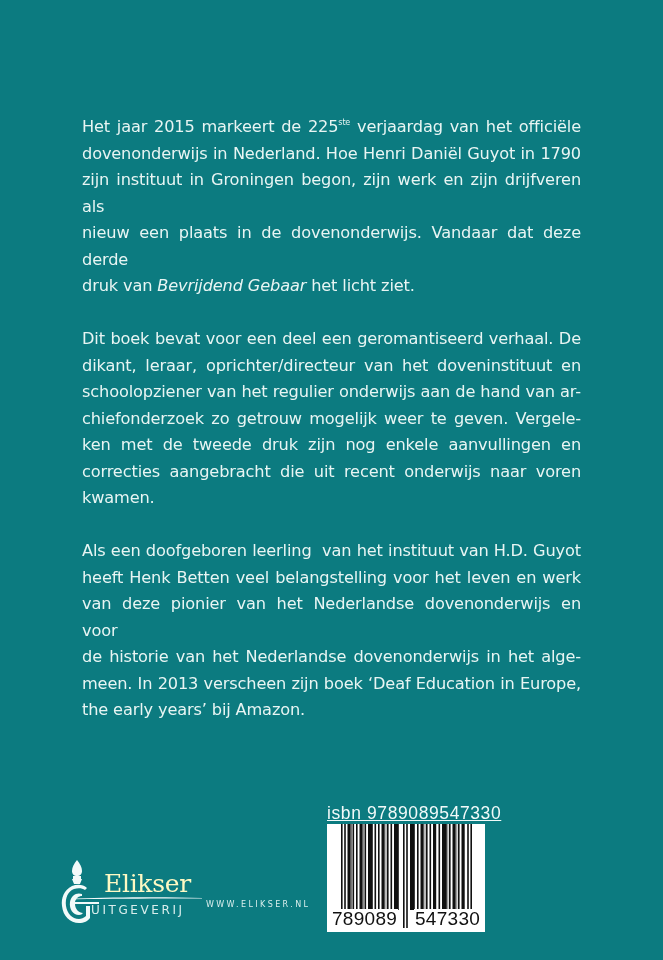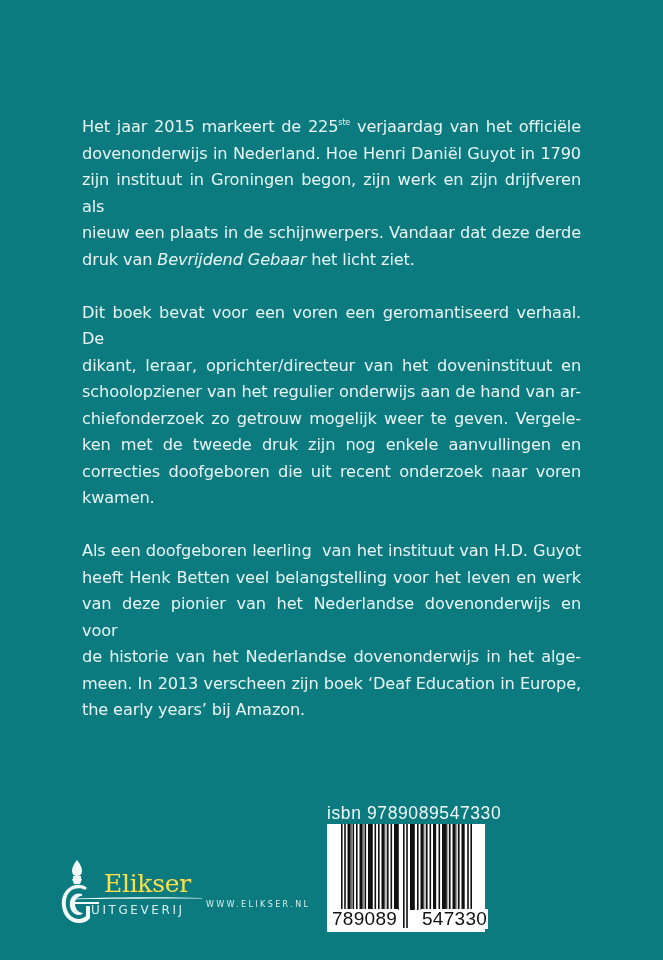--- a/index.html
+++ b/index.html
@@ -63,20 +63,21 @@
     
     .isbn-label {
       position: absolute;
       left: 327px;
       top: 803px;
       font-family: "Liberation Sans", sans-serif;
       font-size: 17.5px;
       letter-spacing: 0.6px;
       color: #F2FAF9;
       white-space: nowrap;
+      text-decoration: underline;
     }
     .barcode-box {
       position: absolute;
       left: 327px;
       top: 824px;
       width: 158px;
       height: 108px;
       background: #FFFFFF;
     }
     .bars {
@@ -111,21 +112,21 @@
     .barcode-digits .d-left {
       position: absolute;
       left: 2px;
       top: 0;
       background: #fff;
       letter-spacing: 0.3px;
       padding: 0 1px;
     }
     .barcode-digits .d-right {
       position: absolute;
-      left: 92px;
+      left: 85px;
       top: 0;
       background: #fff;
       letter-spacing: 0.3px;
       padding: 0 1px;
     }
 
     
     .logo {
       position: absolute;
       left: 40px;
@@ -140,21 +141,21 @@
       width: 44px;
       height: 72px;
     }
     .logo-name {
       position: absolute;
       left: 64px;
       top: 12px;
       font-family: "DejaVu Serif", serif;
       font-size: 25px;
       line-height: 28px;
-      color: #fde047;
+      color: #fef9c3;
       letter-spacing: -0.3px;
     }
     .logo-swoosh {
       position: absolute;
       left: 36px;
       top: 38px;
       width: 126px;
       height: 4px;
     }
     .logo-sub {
@@ -182,31 +183,31 @@
 <body>
 
 <div class="cover">
 
   <div class="blurb">
 
     <p class="para">
       <span class="line"><span>Het jaar 2015 markeert de 225</span><sup>ste</sup><span> verjaardag van het officiële</span></span>
       <span class="line">dovenonderwijs in Nederland. Hoe Henri Daniël Guyot in 1790</span>
       <span class="line">zijn instituut in Groningen begon, zijn werk en zijn drijfveren als</span>
-      <span class="line">nieuw een plaats in de schijnwerpers. Vandaar dat deze derde</span>
+      <span class="line">nieuw een plaats in de dovenonderwijs. Vandaar dat deze derde</span>
       <span class="line last"><span>druk van </span><em>Bevrijdend Gebaar</em><span> het licht ziet.</span></span>
     </p>
 
     <p class="para">
-      <span class="line">Dit boek bevat voor een voren een geromantiseerd verhaal. De</span>
+      <span class="line">Dit boek bevat voor een deel een geromantiseerd verhaal. De</span>
       <span class="line">dikant, leraar, oprichter/directeur van het doveninstituut en</span>
       <span class="line">schoolopziener van het regulier onderwijs aan de hand van ar-</span>
       <span class="line">chiefonderzoek zo getrouw mogelijk weer te geven. Vergele-</span>
       <span class="line">ken met de tweede druk zijn nog enkele aanvullingen en</span>
-      <span class="line">correcties doofgeboren die uit recent onderzoek naar voren</span>
+      <span class="line">correcties aangebracht die uit recent onderwijs naar voren</span>
       <span class="line last">kwamen.</span>
     </p>
 
     <p class="para">
       <span class="line">Als een doofgeboren leerling  van het instituut van H.D. Guyot</span>
       <span class="line">heeft Henk Betten veel belangstelling voor het leven en werk</span>
       <span class="line">van deze pionier van het Nederlandse dovenonderwijs en  voor</span>
       <span class="line">de historie van het Nederlandse dovenonderwijs in het alge-</span>
       <span class="line">meen. In 2013 verscheen zijn boek ‘Deaf Education in Europe,</span>
       <span class="line last">the early years’ bij Amazon.</span>

